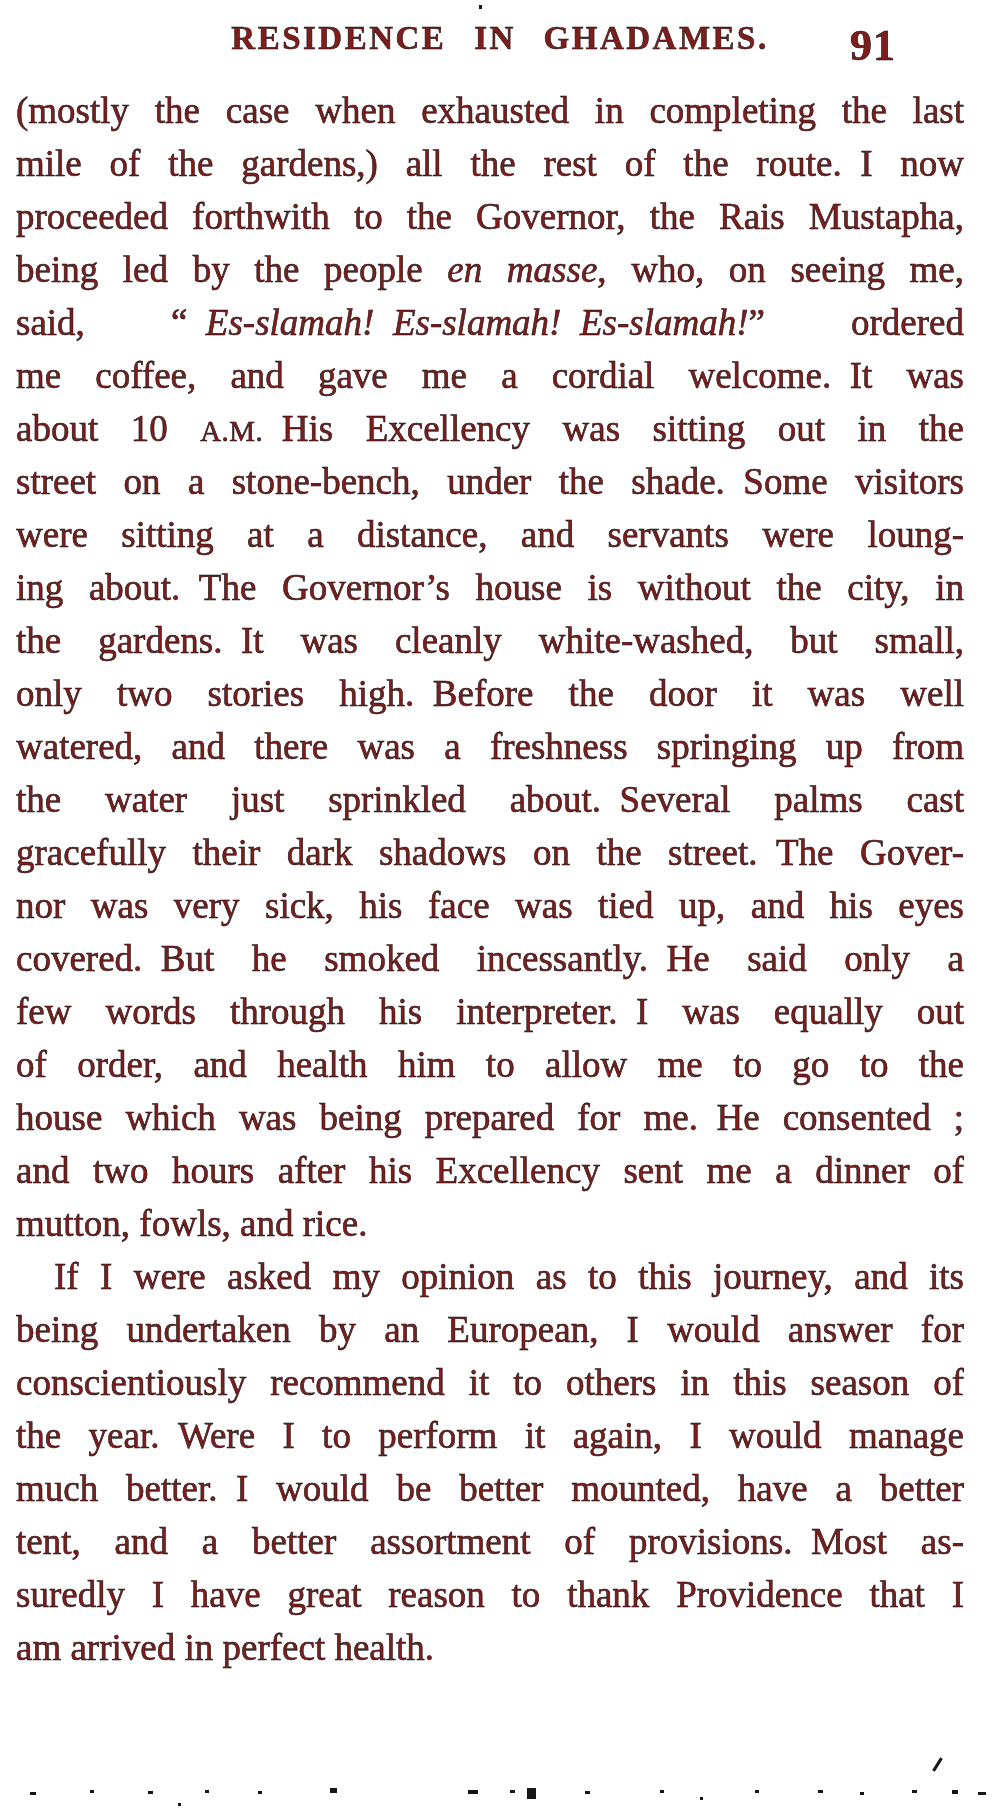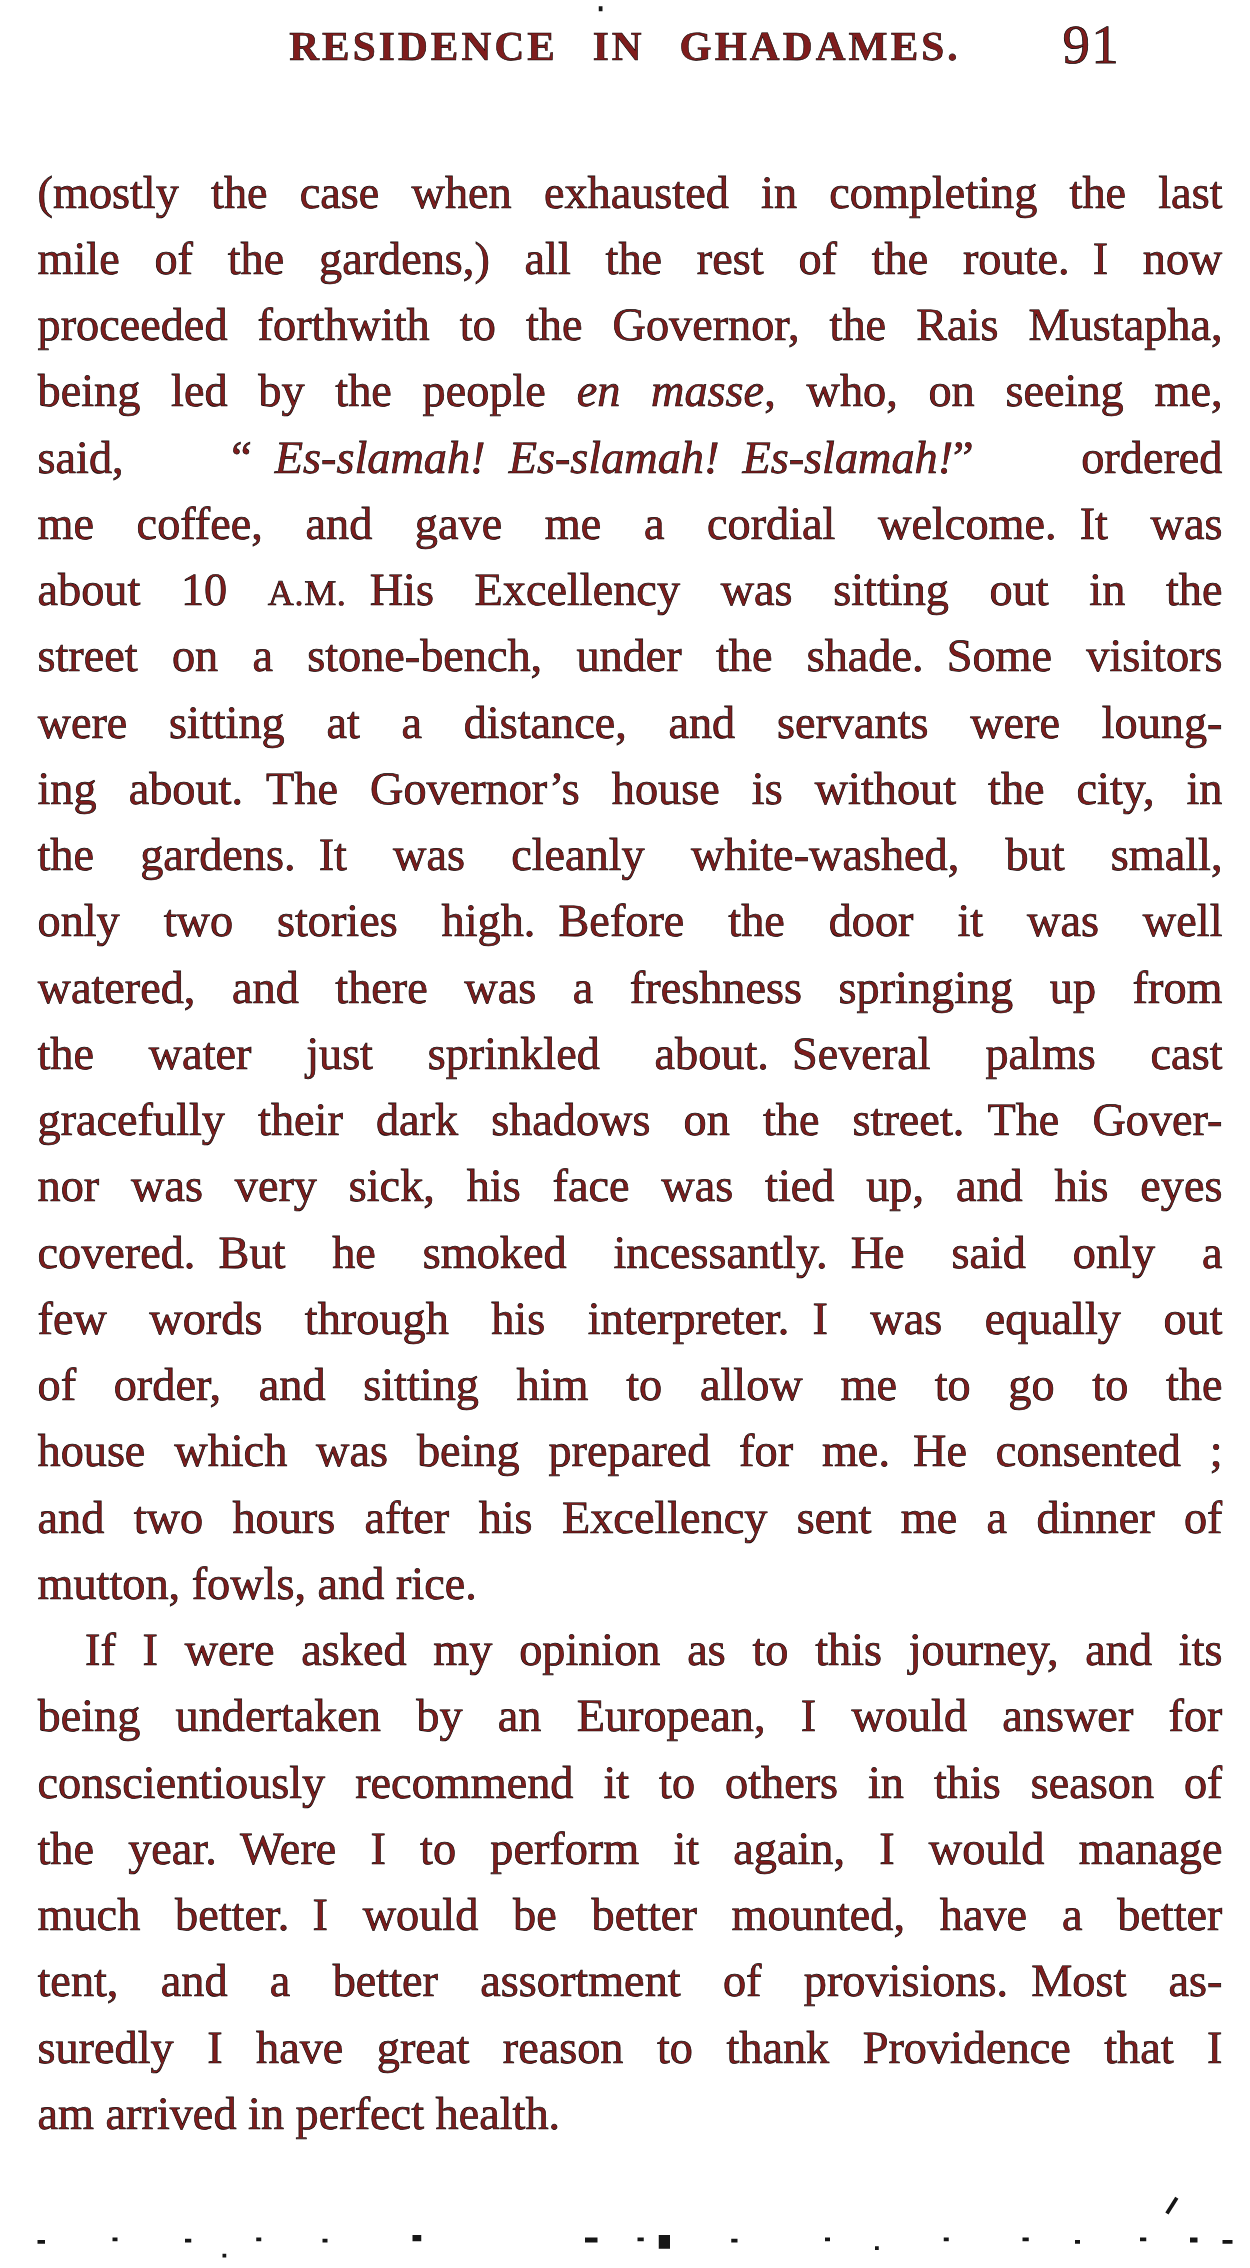--- a/index.html
+++ b/index.html
@@ -23,33 +23,32 @@
     width: 100%;
     text-align: center;
     font-size: 33px;
     font-weight: bold;
     letter-spacing: 2.5px;
     word-spacing: 17px;
     -webkit-text-stroke: 0.5px #0b0b0b;
   }
   .page-number {
     position: absolute;
-    top: 10px;
+    top: 20px;
     right: 104px;
     font-size: 44px;
-    font-weight: normal;
+    font-weight: bold;
     letter-spacing: 1px;
     -webkit-text-stroke: 0.6px #0b0b0b;
   }
   .text-block {
     position: absolute;
     top: 84px;
-    left: 30px;
+    left: 16px;
     width: 948px;
-    margin-top: 44px;
   }
   .line {
     height: 53px;
     line-height: 53px;
     font-size: 37px;
     text-align: justify;
     text-align-last: justify;
     overflow: hidden;
     -webkit-text-stroke: 0.55px #0b0b0b;
   }
@@ -93,21 +92,21 @@
       <div class="line"><span>were sitting at a distance, and servants were loung-</span></div>
       <div class="line"><span>ing about. The Governor’s house is without the city, in</span></div>
       <div class="line"><span>the gardens. It was cleanly white-washed, but small,</span></div>
       <div class="line"><span>only two stories high. Before the door it was well</span></div>
       <div class="line"><span>watered, and there was a freshness springing up from</span></div>
       <div class="line"><span>the water just sprinkled about. Several palms cast</span></div>
       <div class="line"><span>gracefully their dark shadows on the street. The Gover-</span></div>
       <div class="line"><span>nor was very sick, his face was tied up, and his eyes</span></div>
       <div class="line"><span>covered. But he smoked incessantly. He said only a</span></div>
       <div class="line"><span>few words through his interpreter. I was equally out</span></div>
-      <div class="line"><span>of order, and sitting him to allow me to go to the</span></div>
+      <div class="line"><span>of order, and health him to allow me to go to the</span></div>
       <div class="line"><span>house which was being prepared for me. He consented ;</span></div>
       <div class="line"><span>and two hours after his Excellency sent me a dinner of</span></div>
       <div class="line para-end"><span>mutton, fowls, and rice.</span></div>
       <div class="line indent"><span>If I were asked my opinion as to this journey, and its</span></div>
       <div class="line"><span>being undertaken by an European, I would answer for</span></div>
       <div class="line"><span>conscientiously recommend it to others in this season of</span></div>
       <div class="line"><span>the year. Were I to perform it again, I would manage</span></div>
       <div class="line"><span>much better. I would be better mounted, have a better</span></div>
       <div class="line"><span>tent, and a better assortment of provisions. Most as-</span></div>
       <div class="line"><span>suredly I have great reason to thank Providence that I</span></div>

